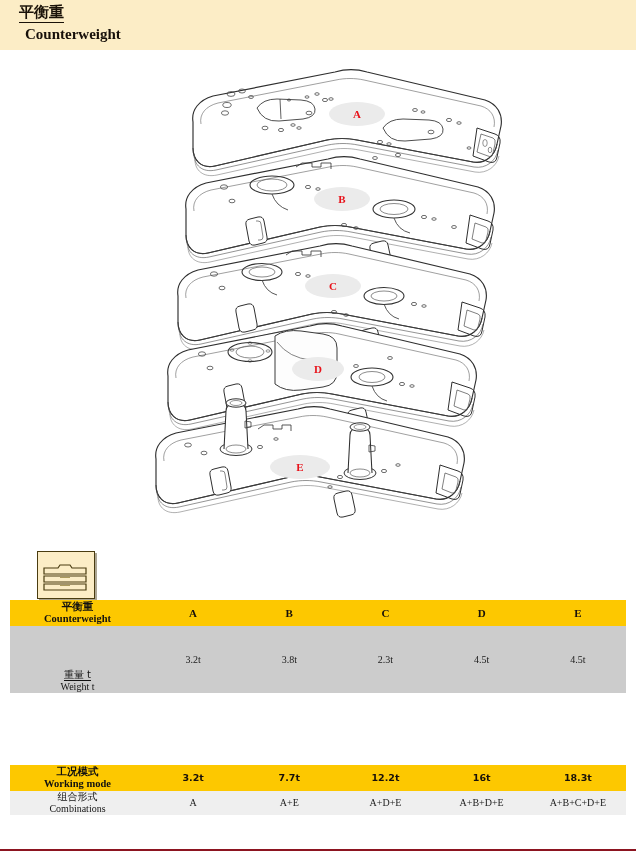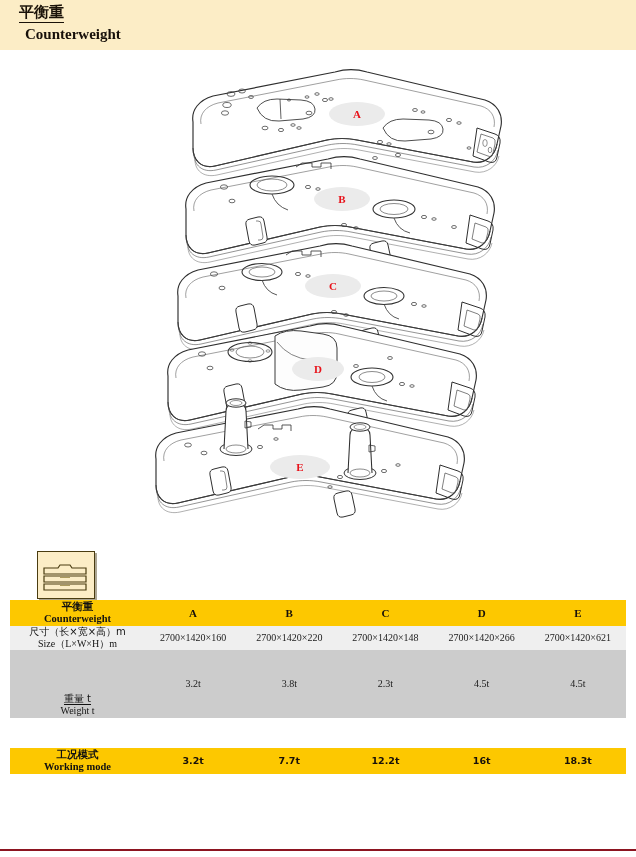--- a/index.html
+++ b/index.html
@@ -81,21 +81,21 @@
 
   
   .tbl {
     position: absolute;
     left: 10px;
     width: 616px;
     border-collapse: collapse;
     table-layout: fixed;
   }
   .tbl-1 { top: 600px; }
-  .tbl-2 { top: 748px; border-radius: 13px; }
+  .tbl-2 { top: 765px; border-radius: 13px; }
 
   .tbl col.c-label { width: 135px; }
   .tbl col.c-val   { width: 96.2px; }
 
   .tbl td {
     padding: 0;
     margin: 0;
     text-align: center;
     vertical-align: middle;
     border: none;
@@ -426,31 +426,20 @@
       <td class="cell-2line">
         <span class="lbl-cn">平衡重</span>
         <span class="lbl-en">Counterweight</span>
       </td>
       <td class="head-val sep">A</td>
       <td class="head-val sep">B</td>
       <td class="head-val sep">C</td>
       <td class="head-val sep">D</td>
       <td class="head-val sep">E</td>
     </tr>
-    <tr class="row-light">
-      <td class="cell-2line">
-        <span class="lbl-cn-reg">尺寸（长×宽×高）m</span>
-        <span class="lbl-en-reg">Size（L×W×H）m</span>
-      </td>
-      <td class="data-val sep">2700×1420×160</td>
-      <td class="data-val sep">2700×1420×220</td>
-      <td class="data-val sep">2700×1420×148</td>
-      <td class="data-val sep">2700×1420×266</td>
-      <td class="data-val sep">2700×1420×621</td>
-    </tr>
     <tr class="row-gray">
       <td class="cell-2line">
         <span class="lbl-cn-reg"><span class="lbl-cn-u">重量 t</span></span>
         <span class="lbl-en-reg">Weight t</span>
       </td>
       <td class="data-val-w sep">3.2t</td>
       <td class="data-val-w sep">3.8t</td>
       <td class="data-val-w sep">2.3t</td>
       <td class="data-val-w sep">4.5t</td>
       <td class="data-val-w sep">4.5t</td>
@@ -472,16 +461,27 @@
       <td class="cell-2line">
         <span class="lbl-cn">工况模式</span>
         <span class="lbl-en">Working mode</span>
       </td>
       <td class="head-val-sm sep">3.2t</td>
       <td class="head-val-sm sep">7.7t</td>
       <td class="head-val-sm sep">12.2t</td>
       <td class="head-val-sm sep">16t</td>
       <td class="head-val-sm sep">18.3t</td>
     </tr>
+    <tr class="row-light">
+      <td class="cell-2line">
+        <span class="lbl-cn-reg">组合形式</span>
+        <span class="lbl-en-reg">Combinations</span>
+      </td>
+      <td class="data-val-w sep">A</td>
+      <td class="data-val-w sep">A+E</td>
+      <td class="data-val-w sep">A+D+E</td>
+      <td class="data-val-w sep">A+B+D+E</td>
+      <td class="data-val-w sep">A+B+C+D+E</td>
+    </tr>
   </tbody>
 </table>
 
 <div class="bottom-rule"></div>
 
 </body></html>

